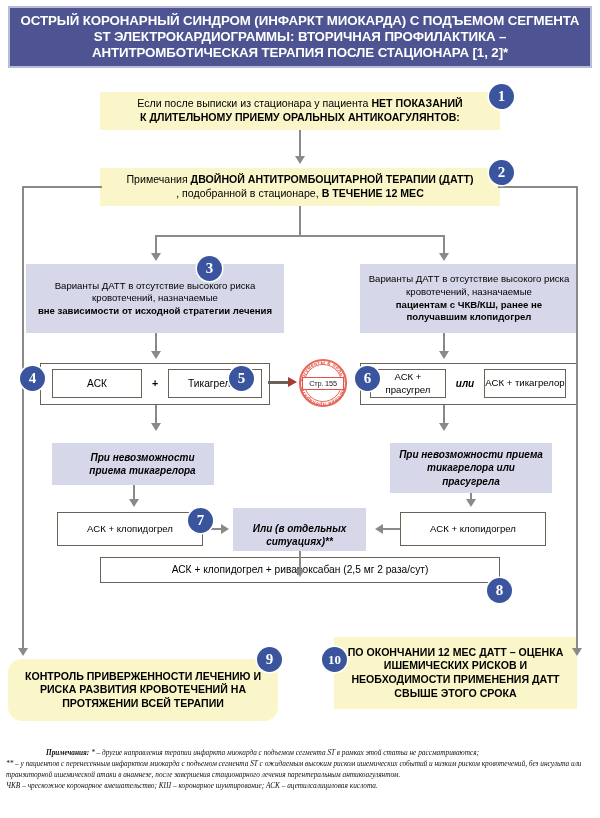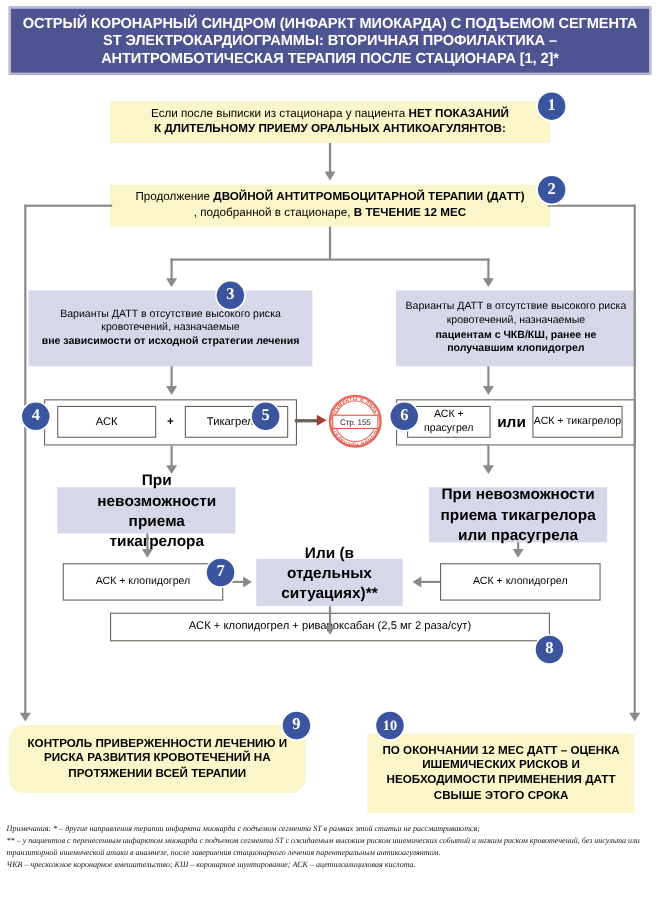--- a/index.html
+++ b/index.html
@@ -28,36 +28,36 @@
 
   
   .box { position: absolute; display: flex; align-items: center; justify-content: center; text-align: center; }
   .yellow { background: #faf6c9; }
   .lav    { background: #d6d8e9; }
   .white  { background: #ffffff; border: 1px solid #6b6257; }
   .whiteg { background: #ffffff; border: 1px solid #6b6257; }
 
   .t11b { font-size: 10.6px; font-weight: bold; line-height: 1.28; }
   .t10  { font-size: 9.6px; line-height: 1.32; }
-  .t10b { font-size: 14px; font-weight: bold; line-height: 1.32; }
+  .t10b { font-size: 10px; font-weight: bold; line-height: 1.32; font-style: italic; }
   .t11  { font-size: 10.2px; line-height: 1.3; }
 
   .inner-pad { padding: 3px 8px; }
 
   
   .circ {
     position: absolute; width: 25px; height: 25px; border-radius: 50%;
     background: #3a549e; color: #fff;
     display: flex; align-items: center; justify-content: center;
     font-size: 15px; font-weight: bold;
     box-shadow: 0 0 0 1.5px #ffffff;
     font-family: "Liberation Serif", serif;
     z-index: 20;
   }
-  .circ.small-n { font-size: 13px; margin-left: 20px; }
+  .circ.small-n { font-size: 13px; }
 
   
   .ln { position: absolute; background: #8a8a8a; z-index: 1; }
   .lnv { width: 2px; }
   .lnh { height: 2px; }
   .ln-brown { position: absolute; background: #6b6257; z-index: 1; }
 
   .arrow-d {
     position: absolute; width: 0; height: 0;
     border-left: 5px solid transparent; border-right: 5px solid transparent;
@@ -89,21 +89,21 @@
     font-size: 7.4px; color: #1a1a1a; letter-spacing: -0.2px;
   }
 
   
   .notes {
     position: absolute; left: 6px; top: 748px; width: 590px;
     font-family: "Liberation Serif", serif;
     font-style: italic;
     font-size: 7.3px; line-height: 1.5; color: #111;
   }
-  .notes b { font-weight: normal; }
+  .notes b { font-weight: bold; margin-left: 40px; }
   .notes p { margin-bottom: 0px; }
 </style>
 </head>
 <body>
 
 <div id="page">
 
   <div class="header">
     <div class="header-text">ОСТРЫЙ КОРОНАРНЫЙ СИНДРОМ (ИНФАРКТ МИОКАРДА) С ПОДЪЕМОМ СЕГМЕНТА ST ЭЛЕКТРОКАРДИОГРАММЫ: ВТОРИЧНАЯ ПРОФИЛАКТИКА – АНТИТРОМБОТИЧЕСКАЯ ТЕРАПИЯ ПОСЛЕ СТАЦИОНАРА [1, 2]*</div>
   </div>
@@ -114,21 +114,21 @@
       <span>К ДЛИТЕЛЬНОМУ ПРИЕМУ ОРАЛЬНЫХ АНТИКОАГУЛЯНТОВ:</span>
     </div>
   </div>
   <div class="circ" style="left:489px; top:84px;">1</div>
 
   <div class="ln lnv" style="left:299px; top:130px; height:30px;"></div>
   <div class="arrow-d" style="left:295px; top:156px;"></div>
 
   <div class="box yellow" style="left:100px; top:168px; width:400px; height:38px;">
     <div class="inner-pad t11b" style="font-weight:normal">
-      <span>Продолжение </span><b>ДВОЙНОЙ АНТИТРОМБОЦИТАРНОЙ ТЕРАПИИ (ДАТТ)</b><br>
+      <span>Примечания </span><b>ДВОЙНОЙ АНТИТРОМБОЦИТАРНОЙ ТЕРАПИИ (ДАТТ)</b><br>
       <span>, подобранной в стационаре, </span><b>В ТЕЧЕНИЕ 12 МЕС</b>
     </div>
   </div>
   <div class="circ" style="left:489px; top:160px;">2</div>
 
   <div class="ln lnh" style="left:22px; top:186px; width:80px;"></div>
   <div class="ln lnv" style="left:22px; top:186px; height:466px;"></div>
   <div class="arrow-d" style="left:18px; top:648px;"></div>
 
   <div class="ln lnh" style="left:498px; top:186px; width:80px;"></div>
@@ -251,21 +251,21 @@
   <div class="box white" style="left:100px; top:557px; width:400px; height:26px;">
     <span class="t11">АСК + клопидогрел + ривароксабан (2,5 мг 2 раза/сут)</span>
   </div>
   <div class="circ" style="left:487px; top:578px;">8</div>
 
   <div class="box yellow" style="left:8px; top:659px; width:270px; height:62px;border-radius:14px;">
     <span class="t11b inner-pad">КОНТРОЛЬ ПРИВЕРЖЕННОСТИ ЛЕЧЕНИЮ И РИСКА РАЗВИТИЯ КРОВОТЕЧЕНИЙ НА ПРОТЯЖЕНИИ ВСЕЙ ТЕРАПИИ</span>
   </div>
   <div class="circ" style="left:257px; top:647px;">9</div>
 
-  <div class="box yellow" style="left:334px; top:667px; width:243px; height:72px;">
+  <div class="box yellow" style="left:334px; top:637px; width:243px; height:72px;">
     <span class="t11b inner-pad">ПО ОКОНЧАНИИ 12 МЕС ДАТТ – ОЦЕНКА ИШЕМИЧЕСКИХ РИСКОВ И НЕОБХОДИМОСТИ ПРИМЕНЕНИЯ ДАТТ СВЫШЕ ЭТОГО СРОКА</span>
   </div>
   <div class="circ small-n" style="left:322px; top:647px;">10</div>
 
   <div class="notes">
     <p><b>Примечания:</b><span> * – другие направления терапии инфаркта миокарда с подъемом сегмента ST в рамках этой статьи не рассматриваются;</span></p>
     <p>** – у пациентов с перенесенным инфарктом миокарда с подъемом сегмента ST с ожидаемым высоким риском ишемических событий и низким риском кровотечений, без инсульта или транзиторной ишемической атаки в анамнезе, после завершения стационарного лечения парентеральным антикоагулянтом.</p>
     <p>ЧКВ – чрескожное коронарное вмешательство; КШ – коронарное шунтирование; АСК – ацетилсалициловая кислота.</p>
   </div>
 

